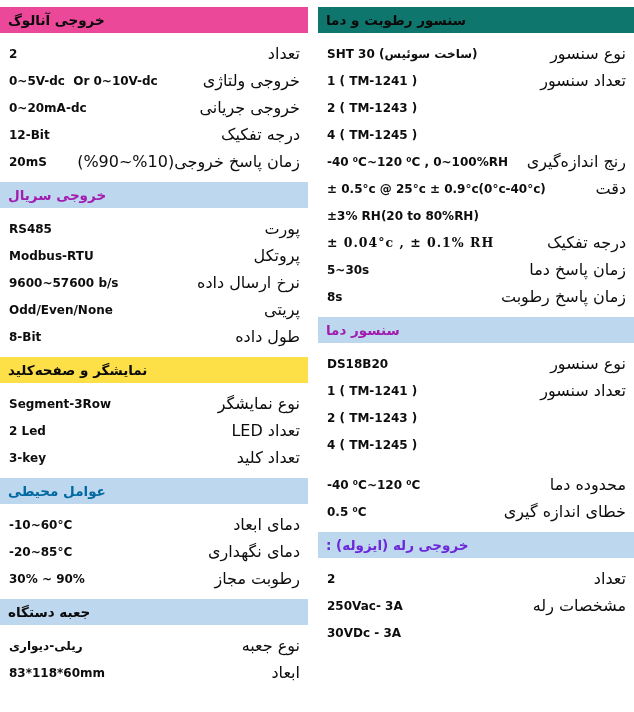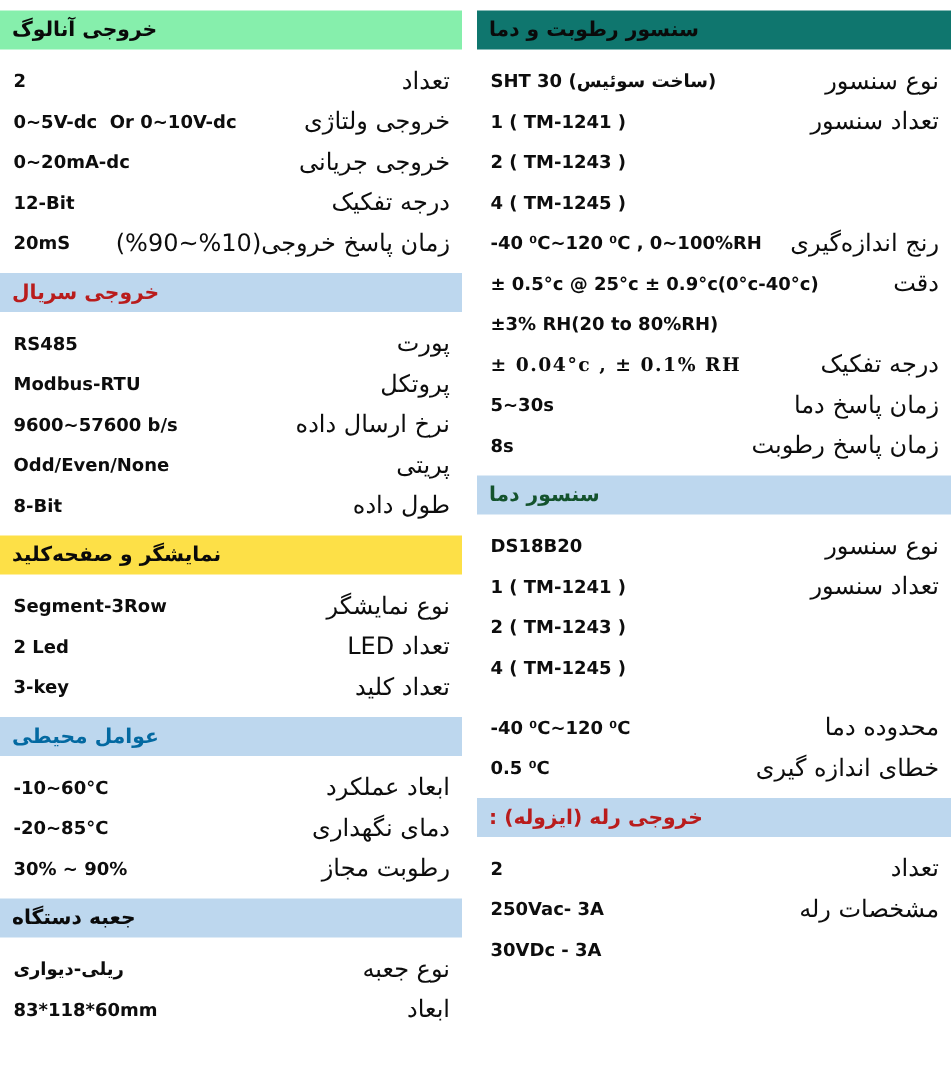--- a/index.html
+++ b/index.html
@@ -31,21 +31,21 @@
     direction:rtl;text-align:right;font-size:16px;color:#0d0d0d;
     white-space:nowrap;flex:0 0 auto;margin-left:8px;
   }
 </style>
 </head>
 <body>
 
 <div class="sheet" id="sheet">
     <div class="column column-left">
       <div class="section">
-        <div class="section-header" style="background: #86efac; color: rgb(10, 10, 10);">خروجی آنالوگ</div>
+        <div class="section-header" style="background: #ec4899; color: rgb(10, 10, 10);">خروجی آنالوگ</div>
         <div class="row">
           <span class="spec-value">2</span>
           <span class="spec-label" dir="rtl">تعداد</span>
         </div>
         <div class="row">
           <span class="spec-value">0~5V-dc  Or 0~10V-dc</span>
           <span class="spec-label" dir="rtl">خروجی ولتاژی</span>
         </div>
         <div class="row">
           <span class="spec-value">0~20mA-dc</span>
@@ -54,21 +54,21 @@
         <div class="row">
           <span class="spec-value">12-Bit</span>
           <span class="spec-label" dir="rtl">درجه تفکیک</span>
         </div>
         <div class="row">
           <span class="spec-value">20mS</span>
           <span class="spec-label" dir="rtl">زمان پاسخ خروجی(10%~90%)</span>
         </div>
       </div>
       <div class="section">
-        <div class="section-header" style="background: rgb(189, 215, 238); color: #b91c1c;">خروجی سریال</div>
+        <div class="section-header" style="background: rgb(189, 215, 238); color: #a21caf;">خروجی سریال</div>
         <div class="row">
           <span class="spec-value">RS485</span>
           <span class="spec-label" dir="rtl">پورت</span>
         </div>
         <div class="row">
           <span class="spec-value">Modbus-RTU</span>
           <span class="spec-label" dir="rtl">پروتکل</span>
         </div>
         <div class="row">
           <span class="spec-value">9600~57600 b/s</span>
@@ -95,21 +95,21 @@
         </div>
         <div class="row">
           <span class="spec-value">3-key</span>
           <span class="spec-label" dir="rtl">تعداد کلید</span>
         </div>
       </div>
       <div class="section">
         <div class="section-header" style="background: rgb(189, 215, 238); color: #0369a1;">عوامل محیطی</div>
         <div class="row">
           <span class="spec-value">-10~60°C</span>
-          <span class="spec-label" dir="rtl">ابعاد عملکرد</span>
+          <span class="spec-label" dir="rtl">دمای ابعاد</span>
         </div>
         <div class="row">
           <span class="spec-value">-20~85°C</span>
           <span class="spec-label" dir="rtl">دمای نگهداری</span>
         </div>
         <div class="row">
           <span class="spec-value">30% ~ 90%</span>
           <span class="spec-label" dir="rtl">رطوبت مجاز</span>
         </div>
       </div>
@@ -160,21 +160,21 @@
         <div class="row">
           <span class="spec-value">5~30s</span>
           <span class="spec-label" dir="rtl">زمان پاسخ دما</span>
         </div>
         <div class="row">
           <span class="spec-value">8s</span>
           <span class="spec-label" dir="rtl">زمان پاسخ رطوبت</span>
         </div>
       </div>
       <div class="section">
-        <div class="section-header" style="background: rgb(189, 215, 238); color: #14532d;">سنسور دما</div>
+        <div class="section-header" style="background: rgb(189, 215, 238); color: #a21caf;">سنسور دما</div>
         <div class="row">
           <span class="spec-value">DS18B20</span>
           <span class="spec-label" dir="rtl">نوع سنسور</span>
         </div>
         <div class="row">
           <span class="spec-value">1 ( TM-1241 )</span>
           <span class="spec-label" dir="rtl">تعداد سنسور</span>
         </div>
         <div class="row">
           <span class="spec-value">2 ( TM-1243 )</span>
@@ -185,21 +185,21 @@
         <div class="row space-before">
           <span class="spec-value">-40 ⁰C~120 ⁰C</span>
           <span class="spec-label" dir="rtl">محدوده دما</span>
         </div>
         <div class="row">
           <span class="spec-value">0.5 ⁰C</span>
           <span class="spec-label" dir="rtl">خطای اندازه گیری</span>
         </div>
       </div>
       <div class="section">
-        <div class="section-header" style="background: rgb(189, 215, 238); color: #b91c1c;">خروجی رله (ایزوله) :</div>
+        <div class="section-header" style="background: rgb(189, 215, 238); color: #6d28d9;">خروجی رله (ایزوله) :</div>
         <div class="row">
           <span class="spec-value">2</span>
           <span class="spec-label" dir="rtl">تعداد</span>
         </div>
         <div class="row">
           <span class="spec-value">250Vac- 3A</span>
           <span class="spec-label" dir="rtl">مشخصات رله</span>
         </div>
         <div class="row">
           <span class="spec-value">30VDc - 3A</span>

